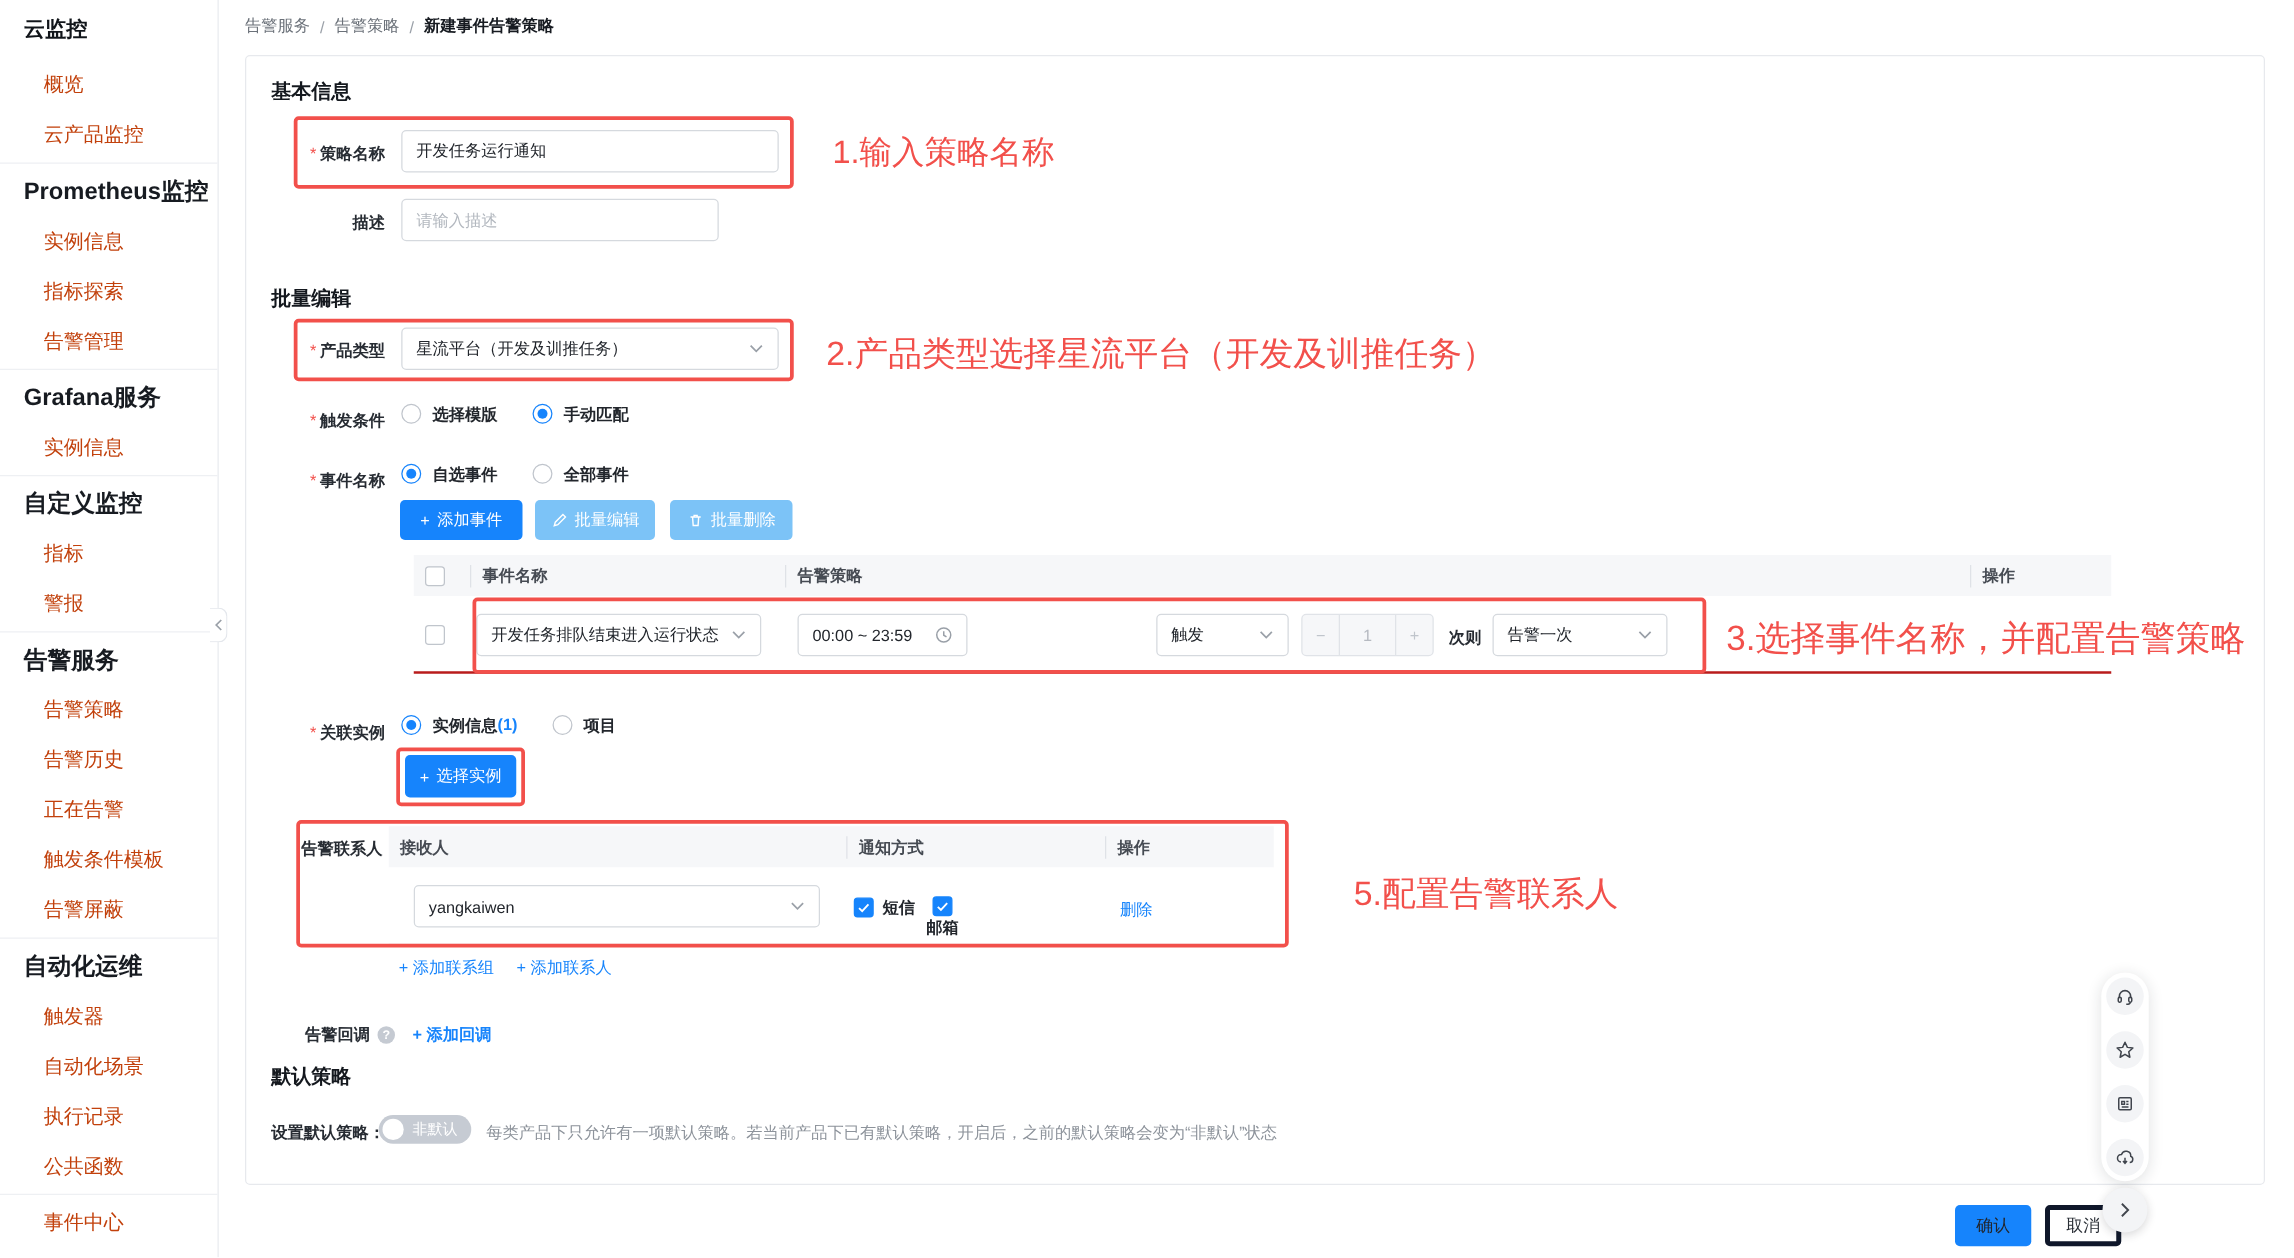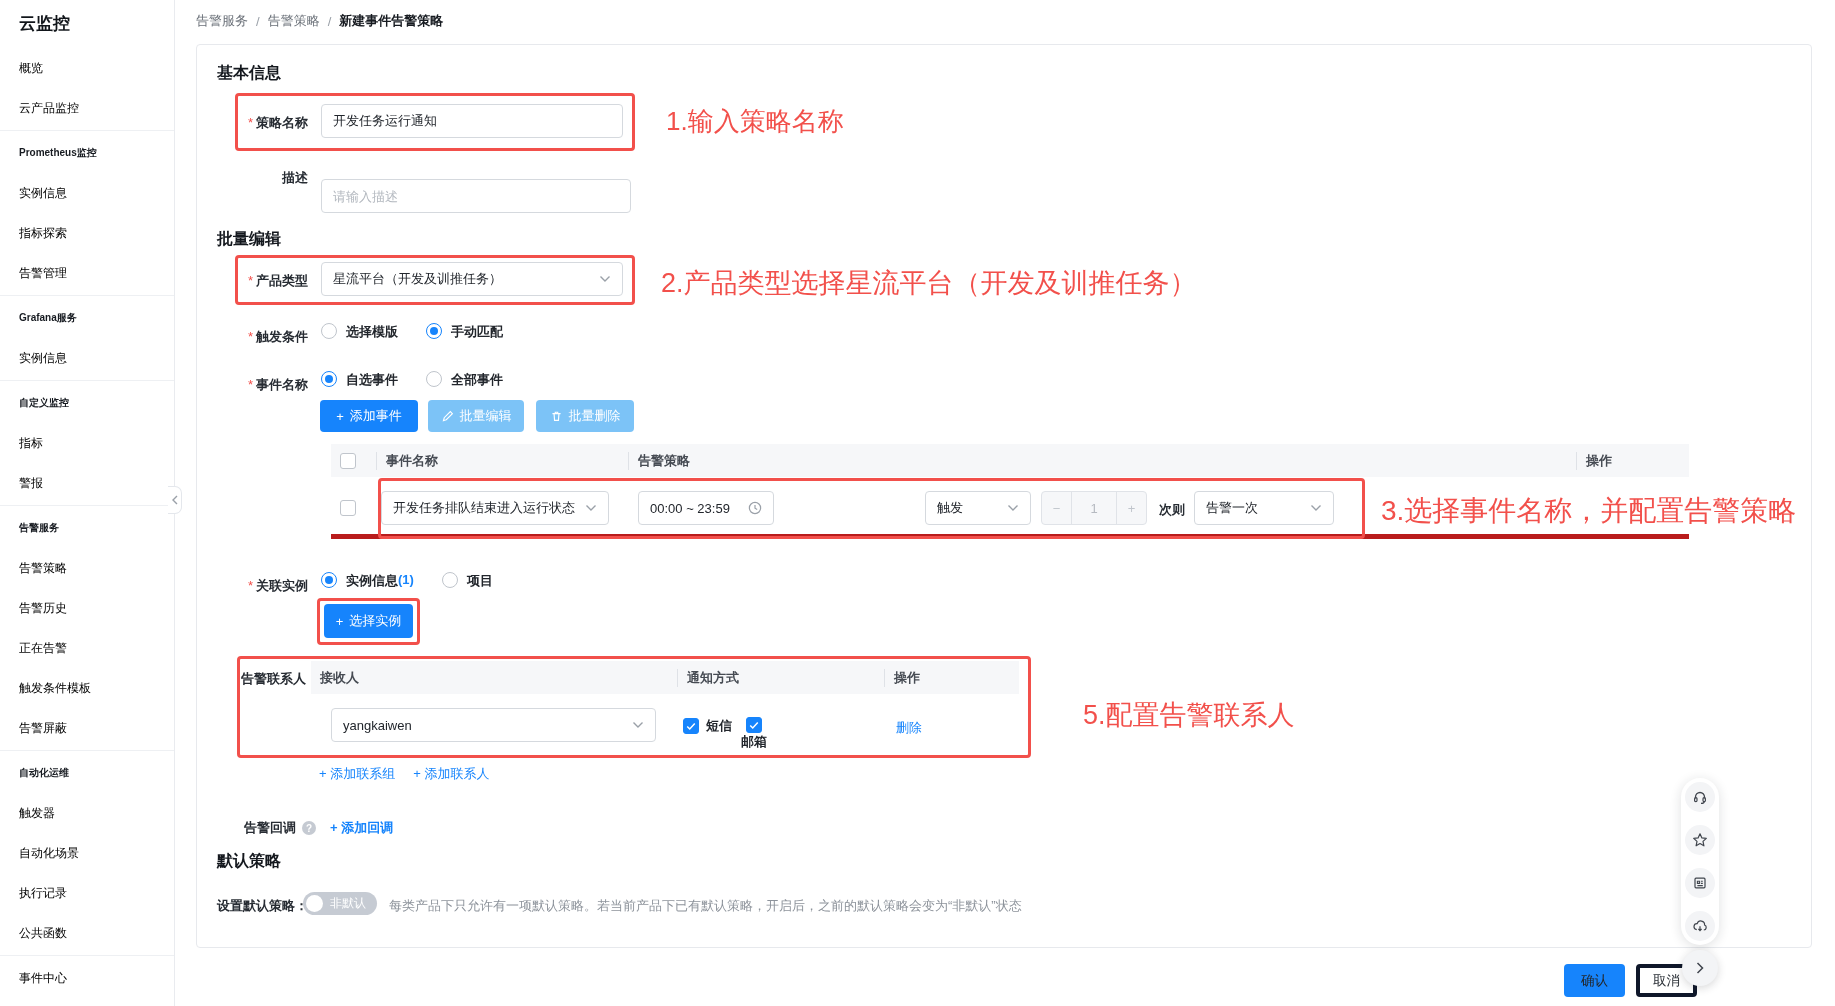--- a/index.html
+++ b/index.html
@@ -4,22 +4,22 @@
 <style>
   *{margin:0;padding:0;box-sizing:border-box;}
   body{background:#fff;}
   .stage{position:relative;width:1835px;height:1006px;background:#fff;overflow:hidden;
          font-family:"Liberation Sans","DejaVu Sans",sans-serif;color:#22262c;font-size:13px;}
   
   .sidebar{position:absolute;left:0;top:0;width:175px;height:1006px;background:#fff;border-right:1px solid #e9ebef;z-index:3;}
   .side-title{height:46px;display:flex;align-items:center;padding-left:19px;font-size:17px;font-weight:bold;color:#11151a;}
   .side-group{padding:2px 0;}
   .side-group + .side-group{border-top:1px solid #eef0f3;}
-  .side-head{height:40px;display:flex;align-items:center;padding-left:19px;font-weight:bold;font-size:10px;color:#171b21;}
-  .side-item{height:40px;display:flex;align-items:center;padding-left:19px;color:#000000;font-size:12px;cursor:pointer;}
+  .side-head{height:40px;display:flex;align-items:center;padding-left:19px;font-weight:bold;font-size:19px;color:#171b21;}
+  .side-item{height:40px;display:flex;align-items:center;padding-left:35px;color:#c2410c;font-size:16px;cursor:pointer;}
   .side-collapse{position:absolute;left:168px;top:486px;width:14px;height:28px;background:#fff;border:1px solid #e4e7ec;border-left:none;
                  border-radius:0 7px 7px 0;display:flex;align-items:center;justify-content:center;color:#9aa0a8;z-index:4;}
   
   .main{position:absolute;left:175px;top:0;right:0;bottom:0;}
   .crumbs{position:absolute;left:21px;top:12px;display:flex;align-items:center;gap:8px;font-size:13px;color:#6b7179;}
   .crumb{cursor:pointer;}
   .crumb-sep{color:#9aa0a8;}
   .crumb-last{color:#171b21;font-weight:600;}
   .card{position:absolute;left:21px;top:44px;width:1616px;height:904px;background:#fff;border:1px solid #e7e9ed;border-radius:4px;}
   .sec{position:absolute;font-size:16px;font-weight:bold;color:#14181e;}
@@ -37,21 +37,21 @@
   .radio.on::after{content:"";position:absolute;left:3px;top:3px;width:8px;height:8px;border-radius:50%;background:#1684fc;}
   .ropt{display:flex;cursor:pointer;}
   .blue-count{color:#1684fc;}
   .btn{position:absolute;display:flex;align-items:center;justify-content:center;gap:6px;border-radius:4px;font-size:13px;color:#fff;cursor:pointer;}
   .btn-primary{background:#1684fc;}
   .btn-lite{background:#7cc3f7;}
   .btn-ghost{background:#fff;border:4px solid #0f172a;color:#2a2f36;}
   
   .tbl{position:absolute;}
   .thead{display:flex;align-items:center;height:33px;background:#f6f7f9;font-weight:600;font-size:13px;color:#464b53;}
-  .trow{position:relative;height:62px;background:#fff;border-bottom:5px solid #b91c1c;}
+  .trow{position:relative;height:62px;background:#fff;border-bottom:2px solid #b91c1c;}
   .hcell{display:flex;align-items:center;height:100%;}
   .hsep{border-left:1px solid #dfe2e7;padding-left:9px;}
   .cb{width:16px;height:16px;border:1px solid #c0c5cc;border-radius:3px;background:#fff;flex:none;cursor:pointer;}
   .cb.on{background:#1684fc;border-color:#1684fc;display:flex;align-items:center;justify-content:center;}
   .abs{position:absolute;}
   .stepper{position:absolute;height:34px;display:flex;border:1px solid #e0e3e8;border-radius:4px;background:#f6f7f9;color:#c0c5cc;overflow:hidden;}
   .stepper span{display:flex;align-items:center;justify-content:center;}
   .step-btn{width:30px;border-right:1px solid #e0e3e8;}
   .step-btn.last{border-right:none;border-left:1px solid #e0e3e8;}
   .step-val{flex:1;color:#b6bac1;}
@@ -144,21 +144,21 @@
       <div class="flabel" style="top:69px;">
         <span class="req">*</span><span>策略名称</span>
       </div>
       <div class="inp" style="left:124px;top:59px;width:302px;">
         <input class="raw" value="开发任务运行通知" style="">
       </div>
 
       <div class="flabel" style="top:124px;">
         <span>描述</span>
       </div>
-      <div class="inp" style="left:124px;top:114px;width:310px;margin-top:20px;">
+      <div class="inp" style="left:124px;top:114px;width:254px;">
         <input class="raw" placeholder="请输入描述" style="">
       </div>
 
       <div class="sec" style="left:20px;top:184px;">批量编辑</div>
 
       <div class="flabel" style="top:227px;">
         <span class="req">*</span><span>产品类型</span>
       </div>
       <div class="sel" style="left:124px;top:217px;width:302px;">
         <span>星流平台（开发及训推任务）</span>

